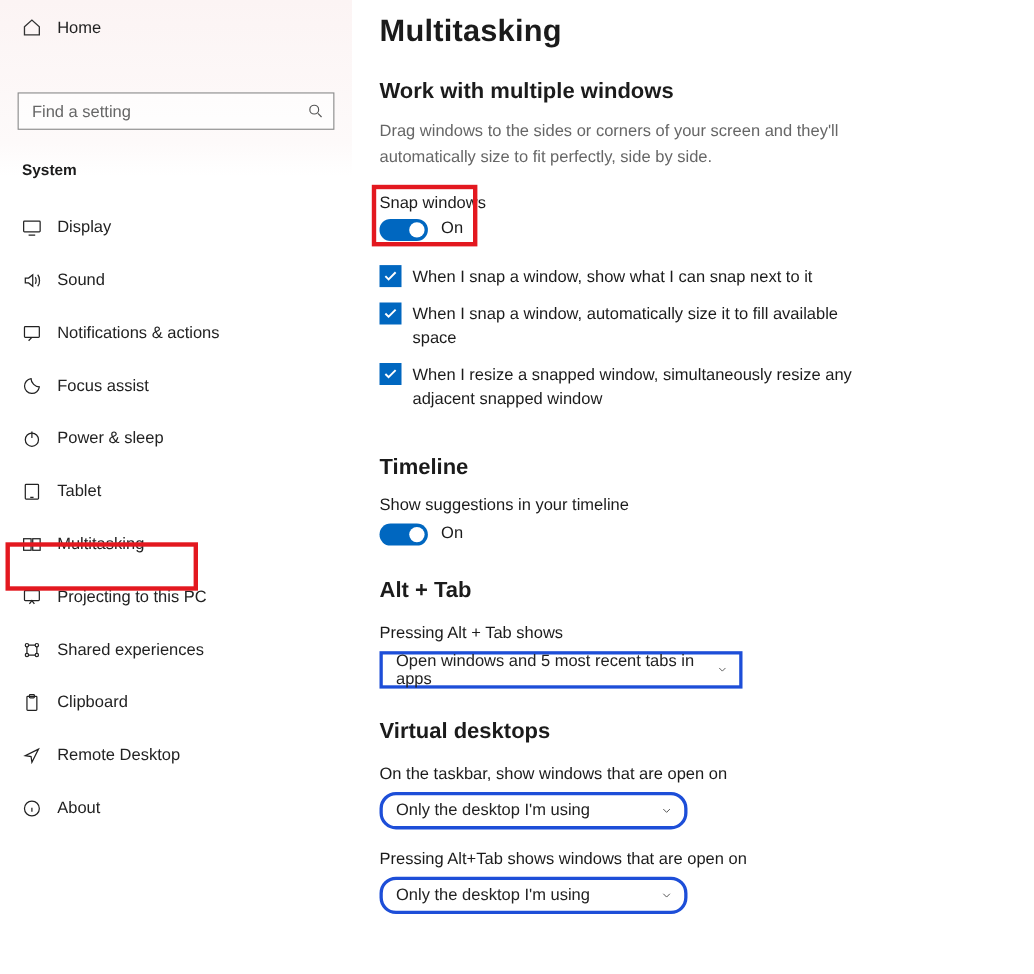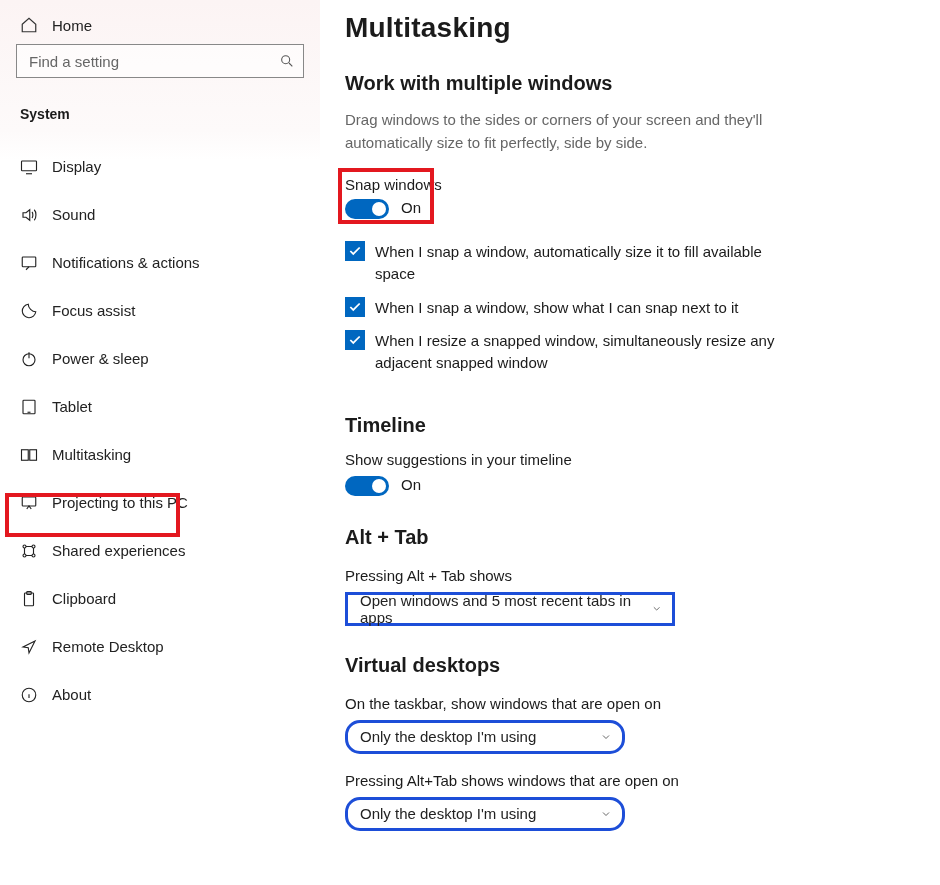--- a/index.html
+++ b/index.html
@@ -24,21 +24,21 @@
     padding-top: 12px;
   }
   .home-row {
     display:flex; align-items:center;
     padding: 4px 16px 10px 20px;
     cursor:pointer;
   }
   .home-row .ico { width:18px; height:18px; margin-right:14px; color:#333; }
   .home-row span.label { font-size:15px; color:#222; }
 
-  .search-wrap { padding: 0 16px 0 16px; }
+  .search-wrap { padding: 0 16px 0 16px; margin-top: 40px; }
   .search {
     display:flex; align-items:center;
     width: 288px; height:34px;
     border:1px solid #888;
     background:rgba(255,255,255,0.6);
     padding:0 8px 0 10px;
   }
   .search input {
     flex:1; border:none; outline:none; background:transparent;
     font-size:15px; color:#666;
@@ -291,29 +291,29 @@
         </div>
       <span class="toggle-label">On</span>
     </div>
 
     <div class="check-row">
       <div class="check">
           <svg viewBox="0 0 24 24" fill="none" stroke="currentColor" stroke-width="3">
             <path d="M4 12l5 5L20 6"></path>
           </svg>
         </div>
-      <span class="label">When I snap a window, automatically size it to fill available space</span>
+      <span class="label">When I snap a window, show what I can snap next to it</span>
     </div>
     <div class="check-row">
       <div class="check">
           <svg viewBox="0 0 24 24" fill="none" stroke="currentColor" stroke-width="3">
             <path d="M4 12l5 5L20 6"></path>
           </svg>
         </div>
-      <span class="label">When I snap a window, show what I can snap next to it</span>
+      <span class="label">When I snap a window, automatically size it to fill available space</span>
     </div>
     <div class="check-row">
       <div class="check">
           <svg viewBox="0 0 24 24" fill="none" stroke="currentColor" stroke-width="3">
             <path d="M4 12l5 5L20 6"></path>
           </svg>
         </div>
       <span class="label">When I resize a snapped window, simultaneously resize any adjacent snapped window</span>
     </div>
 

